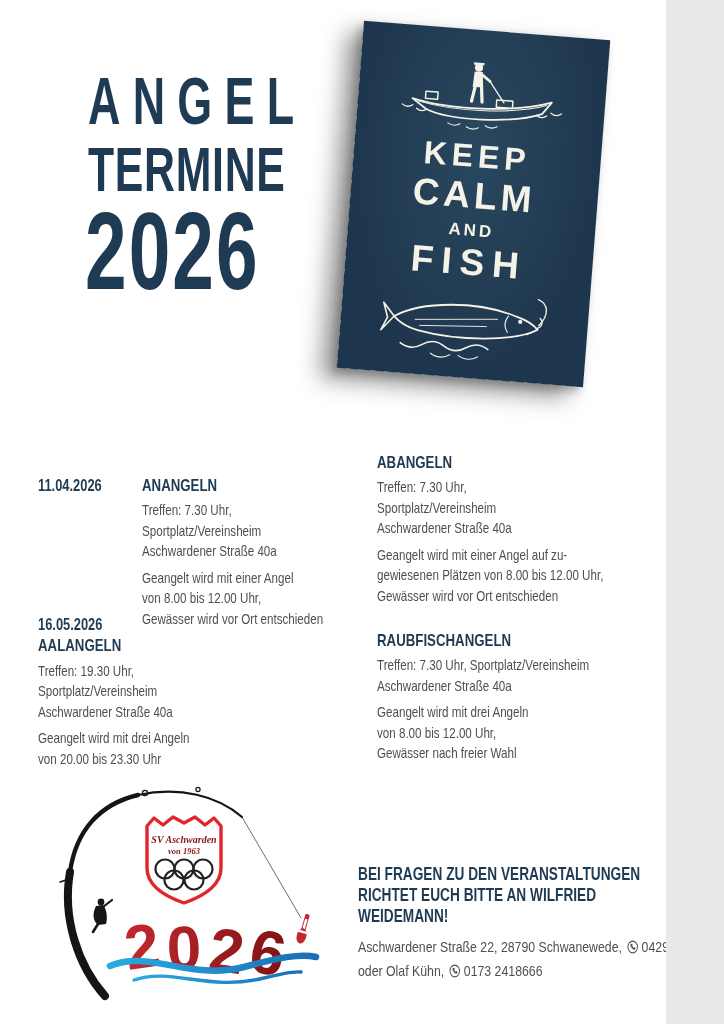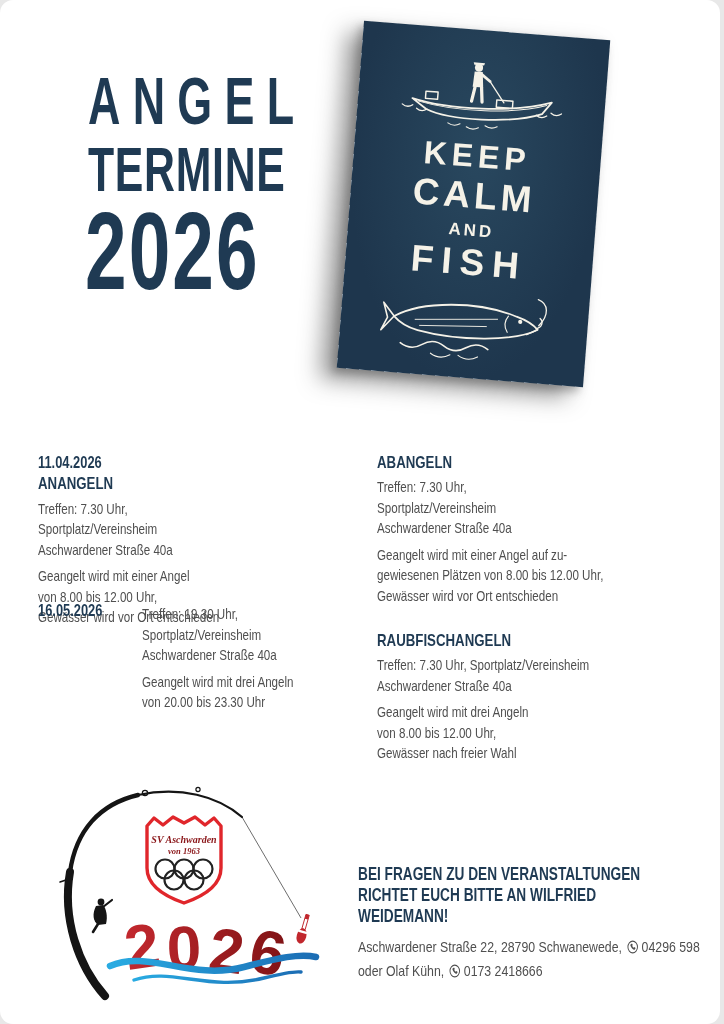--- a/index.html
+++ b/index.html
@@ -1,17 +1,17 @@
 <!DOCTYPE html>
 <html><head>
 <meta charset="utf-8">
 <style>
   html,body{margin:0;padding:0;background:#e8e8e8;}
-  .page{position:relative;width:720px;height:1024px;background:#ffffff;overflow:hidden;
-        font-family:"Liberation Sans","DejaVu Sans",sans-serif;border-radius:13px;}
+  .page{position:relative;width:666px;height:1024px;background:#ffffff;overflow:hidden;
+        font-family:"Liberation Sans","DejaVu Sans",sans-serif;}
 
   
   .title-line{position:absolute;font-weight:bold;color:#1f3a53;white-space:nowrap;line-height:1;
               transform:scaleX(.68);transform-origin:left top;}
   .t1{left:88px;top:68px;font-size:66px;letter-spacing:18px;}
   .t2{left:88px;top:138px;font-size:63px;letter-spacing:1px;}
   .t3{left:85px;top:196px;font-size:110px;letter-spacing:3px;}
 
   
   .poster{position:absolute;left:350px;top:30px;width:247px;height:348px;
@@ -22,23 +22,23 @@
   .pw{font-weight:bold;line-height:1.05;white-space:nowrap;}
   .pw1{font-size:32px;letter-spacing:5px;margin-top:6px;}
   .pw2{font-size:37px;letter-spacing:4px;margin-top:3px;}
   .pw3{font-size:17px;letter-spacing:3px;margin-top:7px;}
   .pw4{font-size:37px;letter-spacing:8px;margin-top:4px;}
   .boat-svg{width:162px;height:76px;margin-top:28px;}
   .fish-svg{width:198px;height:70px;margin-top:8px;}
 
   
   .entry{position:absolute;display:flex;width:470px;}
-  .e1{left:38px;top:452px;flex-direction:column;}
+  .e1{left:38px;top:475px;}
   .e2{left:377px;top:452px;}
-  .e3{left:38px;top:600px;}
+  .e3{left:38px;top:614px;flex-direction:column;}
   .e4{left:377px;top:630px;}
   .entry-date{width:104px;flex:none;font-weight:bold;color:#1f3a53;font-size:16.5px;line-height:1.3;}
   .entry-title{font-weight:bold;color:#1f3a53;font-size:17px;line-height:1.25;text-decoration:underline;}
   .cxh{display:inline-block;transform:scaleX(.78);transform-origin:left top;white-space:pre-line;}
   .entry-para{color:#4f4f4f;font-size:14.5px;line-height:20.5px;white-space:pre-line;
               transform:scaleX(.8);transform-origin:left top;}
   .entry-meeting{margin-top:4px;}
   .entry-details{margin-top:6px;}
 
   
@@ -123,20 +123,21 @@
 Aschwardener Straße 40a</div>
       <div class="entry-para entry-details">Geangelt wird mit einer Angel auf zu-
 gewiesenen Plätzen von 8.00 bis 12.00 Uhr,
 Gewässer wird vor Ort entschieden</div>
     </div>
   </div>
 
   <div class="entry e3">
     <div class="entry-date"><span class="cxh">16.05.2026</span></div>
     <div class="entry-main">
+      <div class="entry-title"><span class="cxh">AALANGELN</span></div>
       <div class="entry-para entry-meeting">Treffen: 19.30 Uhr,
 Sportplatz/Vereinsheim
 Aschwardener Straße 40a</div>
       <div class="entry-para entry-details">Geangelt wird mit drei Angeln
 von 20.00 bis 23.30 Uhr</div>
     </div>
   </div>
 
   <div class="entry e4">
     <div class="entry-main">

